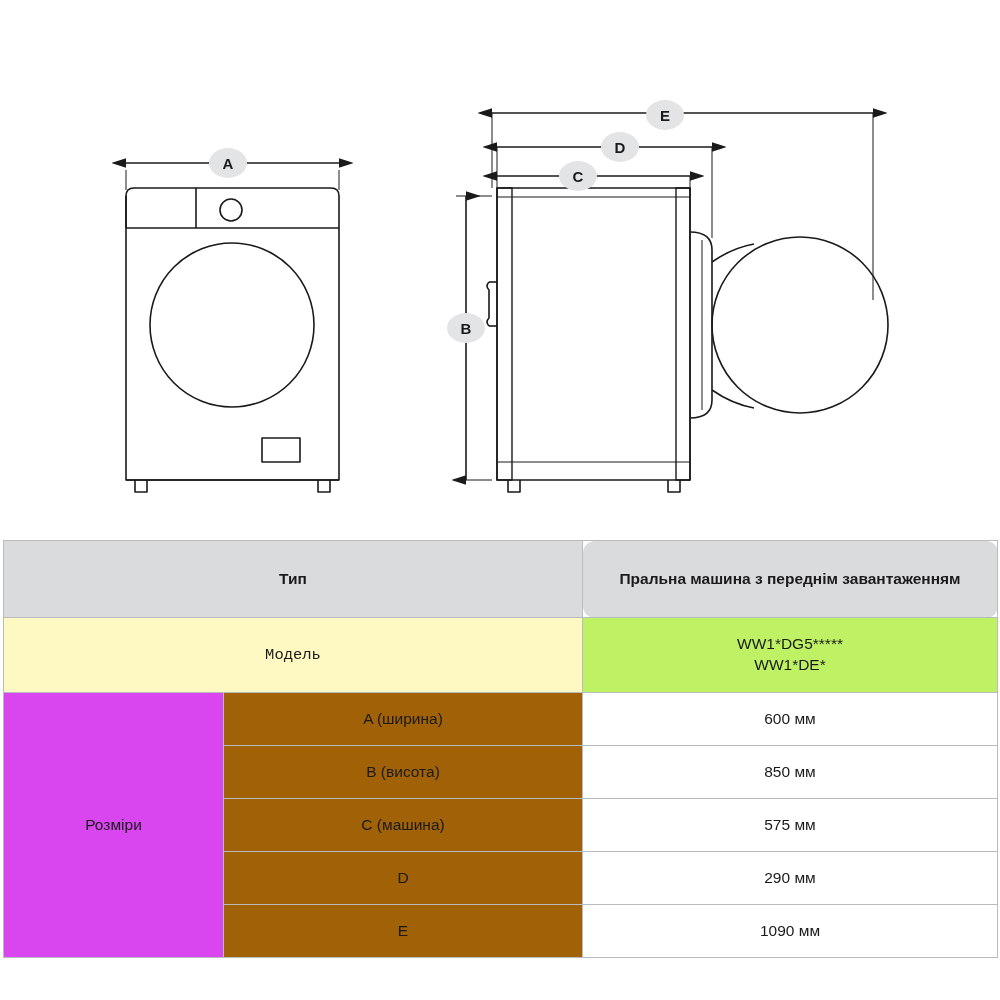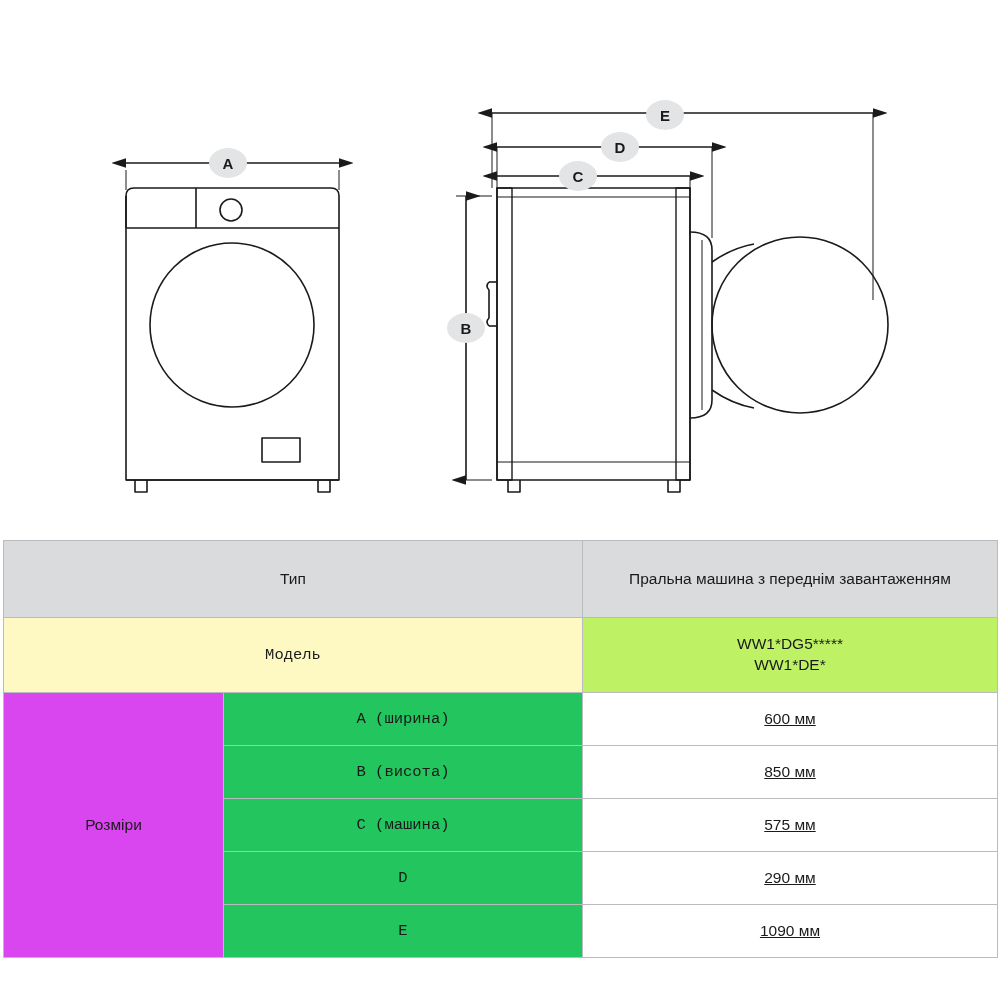--- a/index.html
+++ b/index.html
@@ -51,50 +51,50 @@
   }
   #spec-table td {
     border: 1px solid #b9bcbe;
     text-align: center;
     vertical-align: middle;
     padding: 6px 8px;
     line-height: 1.35;
   }
   .c-type-head {
     background: #d9dbdd;
-    font-weight: normal;
+    font-weight: bold;
     height: 64px;
   }
   .c-type-val {
     background: #d9dbdd;
-    font-weight: normal;
+    font-weight: bold;
     height: 64px;
+    border-radius: 12px;
   }
   .c-model-head {
     background: #fef9c3;
     height: 62px;
     font-family: Liberation Mono, monospace;
   }
   .c-model-val {
     background: #bef264;
     height: 62px;
   }
   .c-dims-head {
     background: #d946ef;
   }
   .c-sub {
-    background: #22c55e;
+    background: #a16207;
     height: 40px;
-    font-family: Liberation Mono, monospace;
   }
   .c-val {
     background: #ffffff;
     height: 40px;
   }
-  .nowrap { white-space: nowrap; text-decoration: underline; }
+  .nowrap { white-space: nowrap; }
 </style>
 </head>
 <body>
 
 <div id="page">
 
   <div id="diagram">
     <svg width="1000" height="530" viewBox="0 0 1000 530" xmlns="http://www.w3.org/2000/svg">
       <defs>
         <marker id="arrL" markerWidth="10" markerHeight="10" refX="9" refY="3" orient="auto" markerUnits="strokeWidth">

